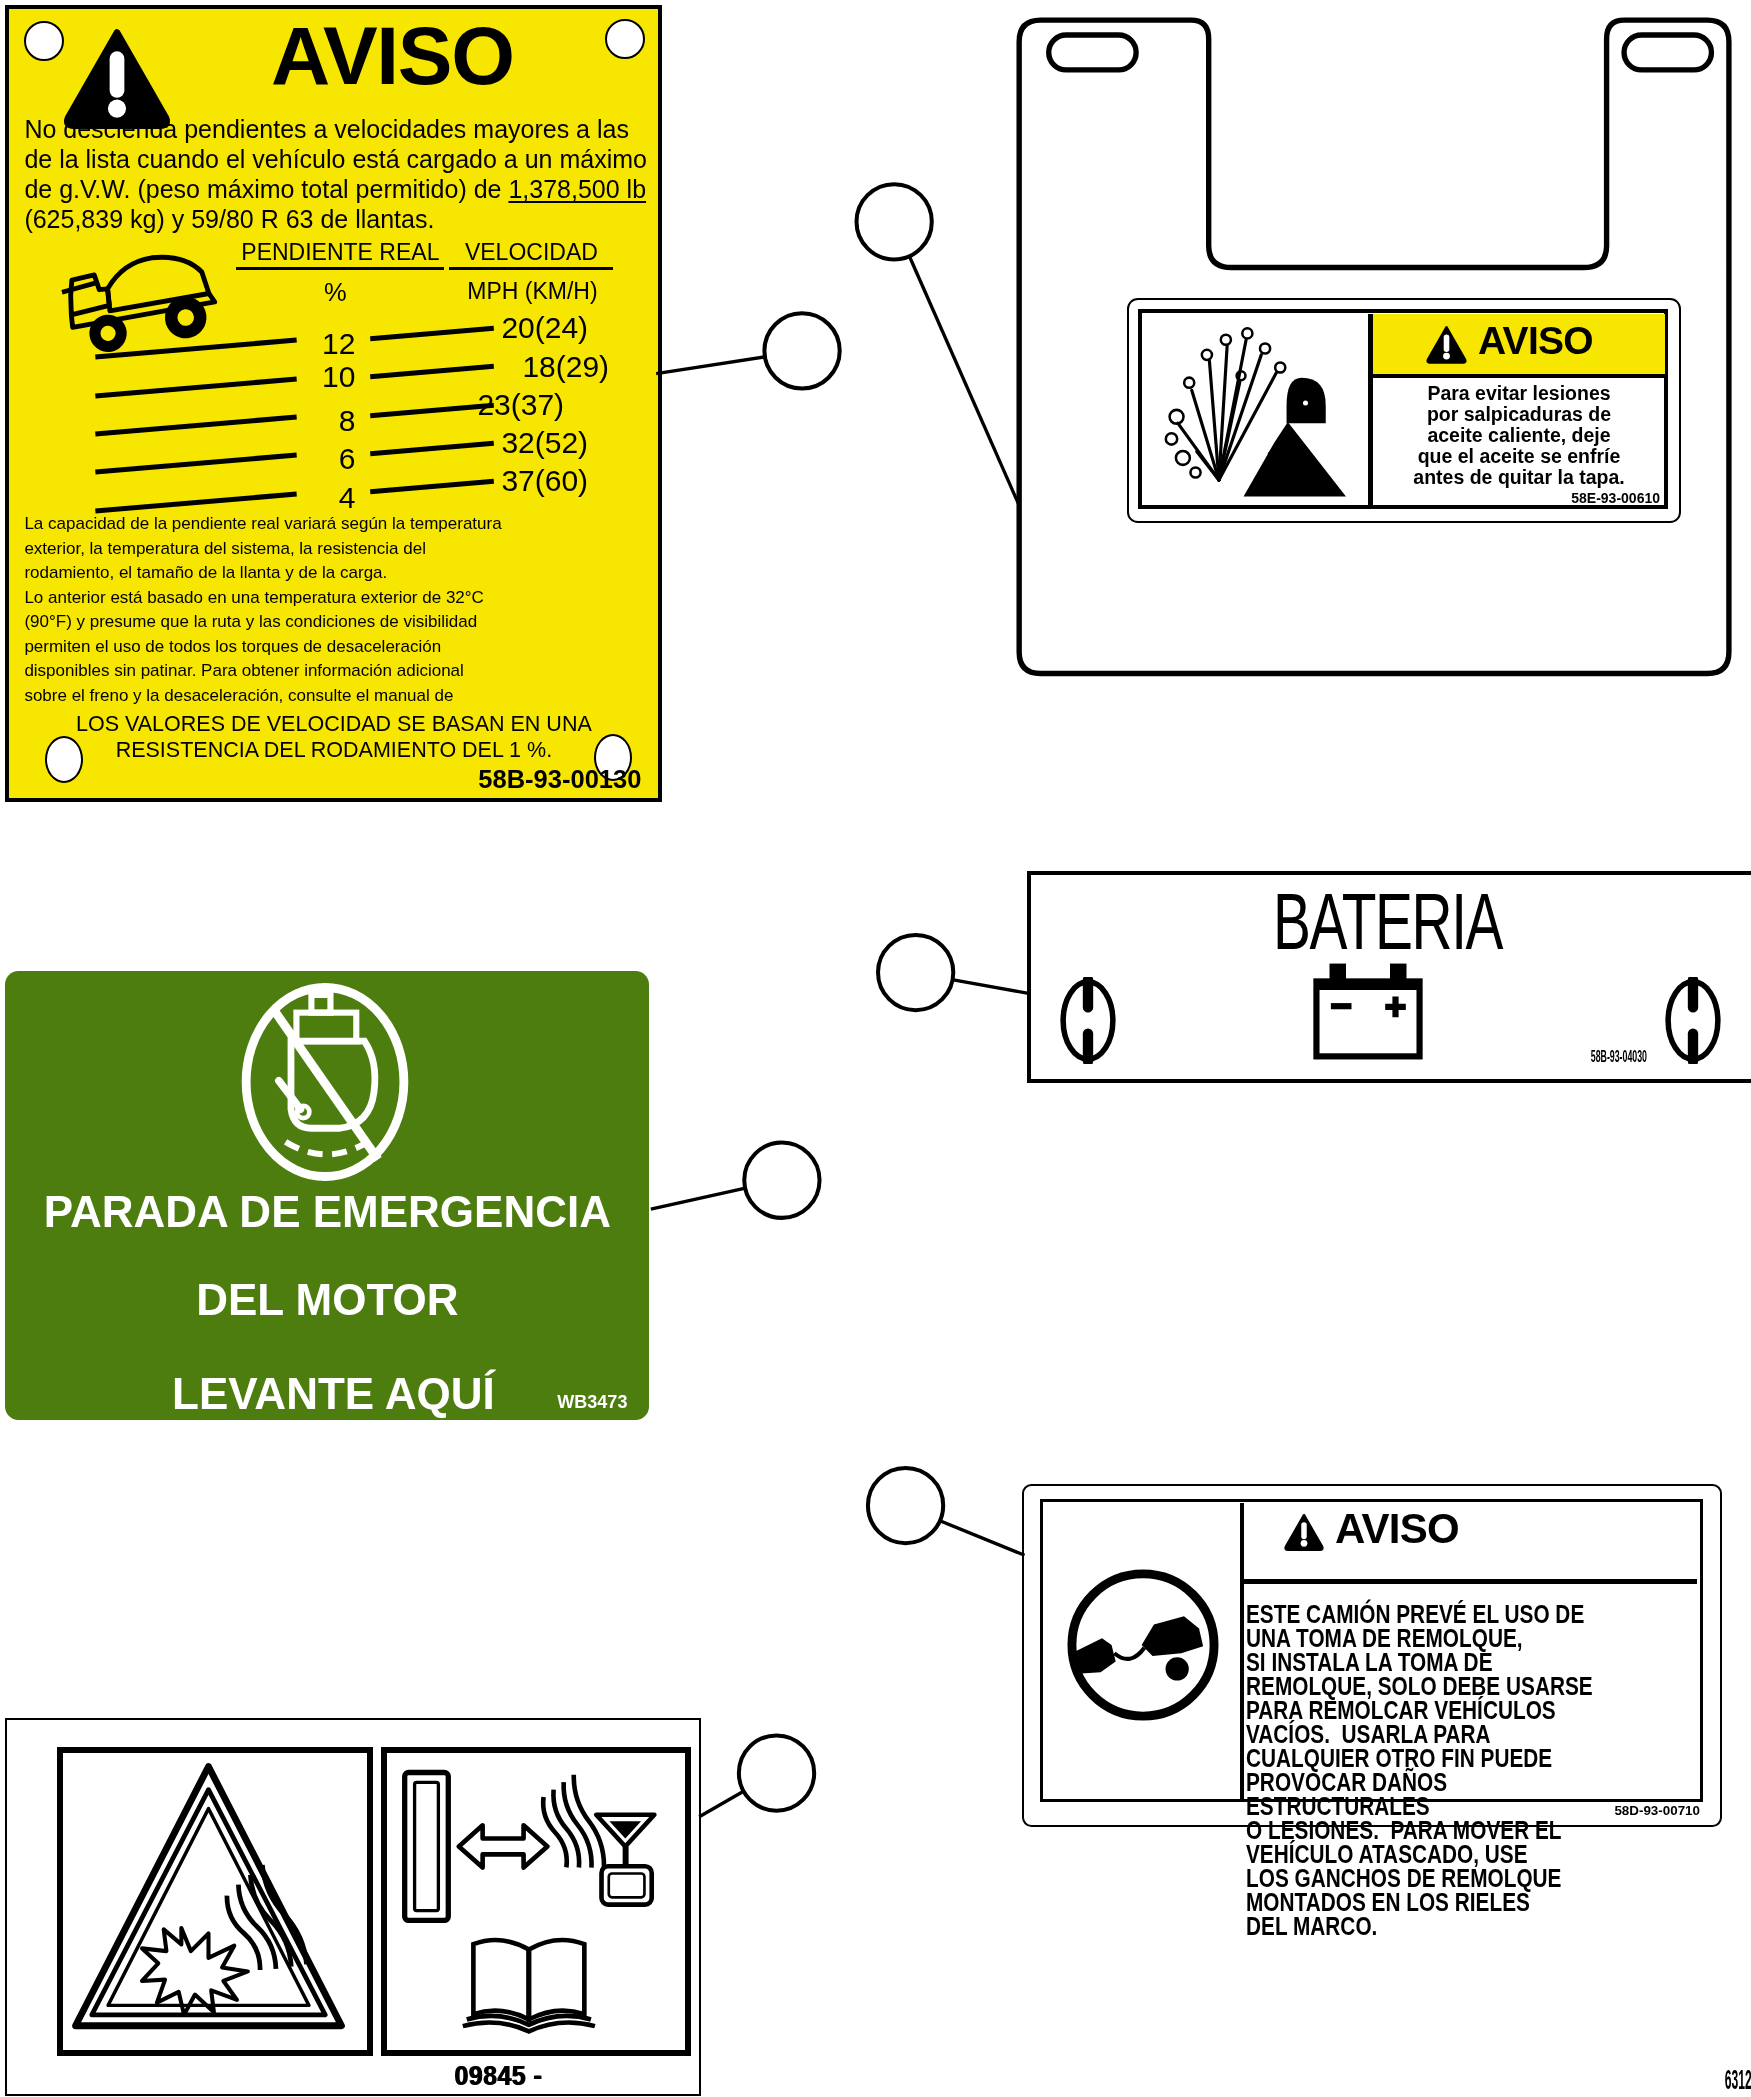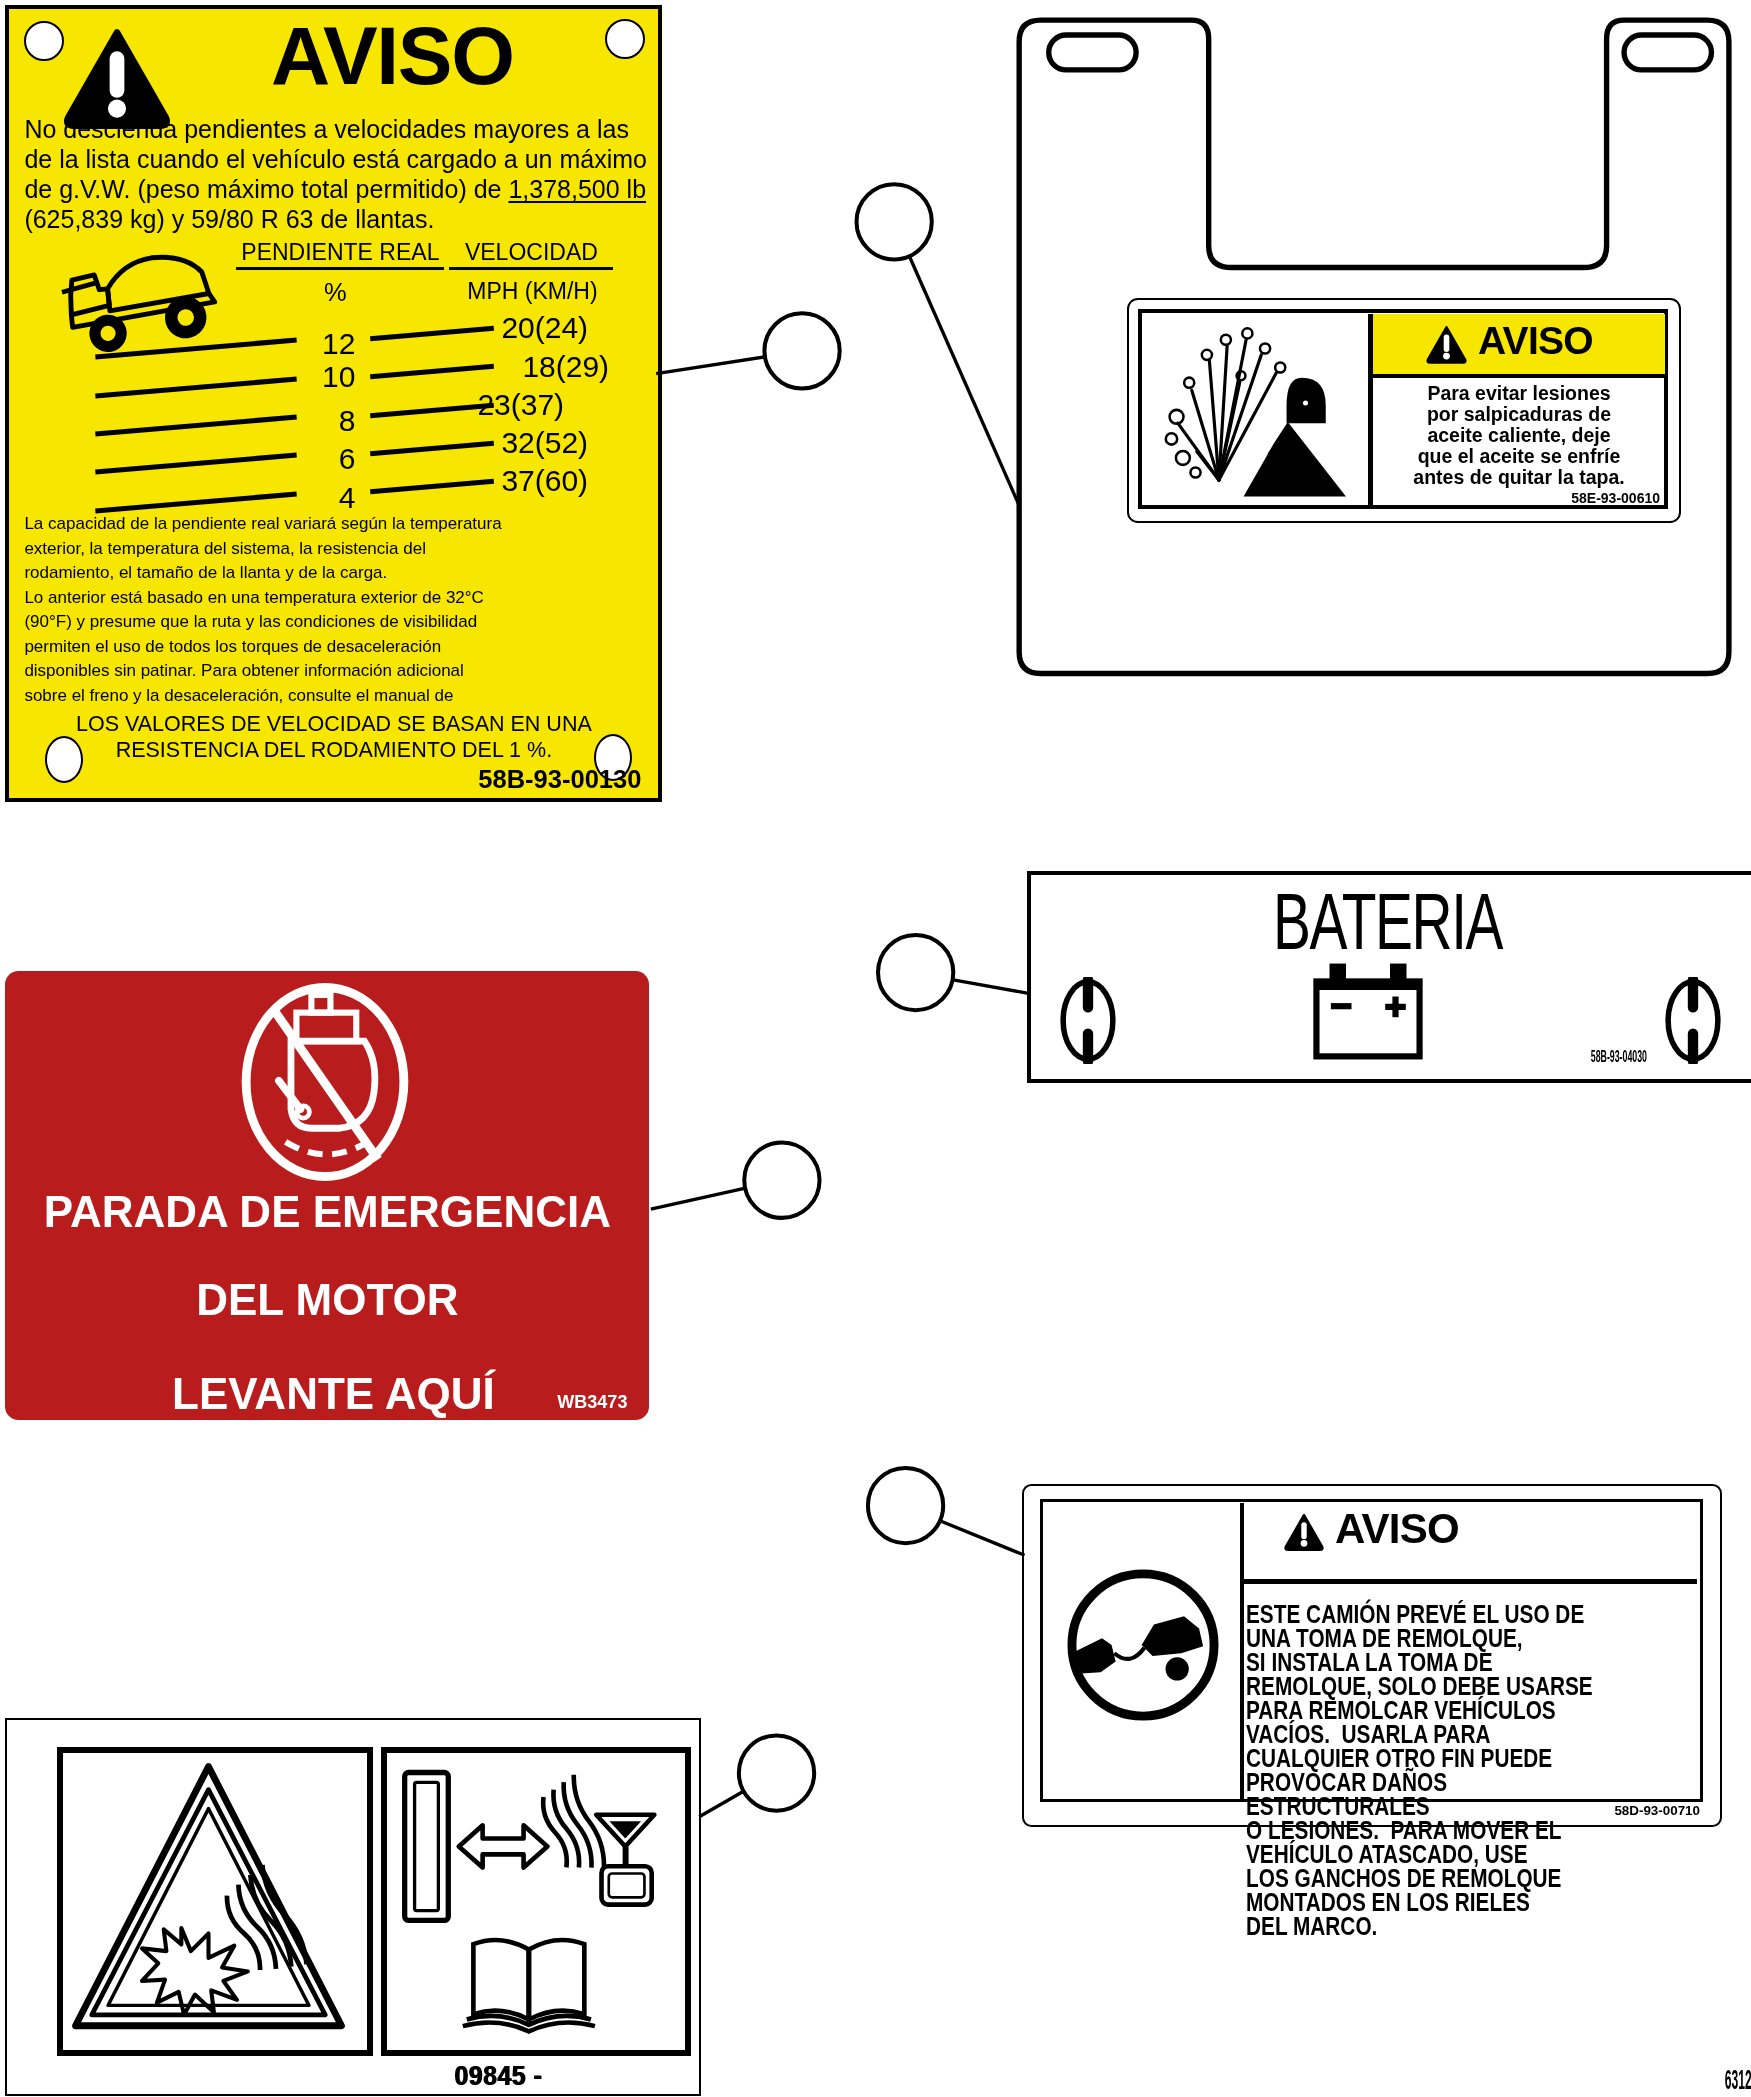--- a/index.html
+++ b/index.html
@@ -179,21 +179,21 @@
       <rect x="112" y="2" width="24" height="26" fill="#000"></rect>
       <rect x="5" y="28" width="150" height="109" fill="#fff" stroke="#000" stroke-width="9"></rect>
       <path d="M5 35 H155" stroke="#000" stroke-width="11"></path>
       <path d="M26 64 H56" stroke="#000" stroke-width="9"></path>
       <path d="M120 50 V80 M105 65 H135" stroke="#000" stroke-width="9"></path>
     </svg>
 
     <div class="abs rt bold" style="left:471px;top:173px;width:145px;font-size:16px;transform:scaleX(0.55);transform-origin:100% 50%;">58B-93-04030</div>
   </div>
 
-  <div class="abs" style="left:5.4px;top:971px;width:644px;height:449px;background:#b91c1c;border-radius:13.4px;color:#fff;">
+  <div class="abs" style="left:5.4px;top:971px;width:644px;height:449px;background:#4d7c0f;border-radius:13.4px;color:#fff;">
     <svg class="abs" style="left:226px;top:9.4px;" width="188" height="204" viewBox="0 0 276 300">
       <g stroke="#fff" fill="none">
         <rect x="118" y="22" width="28" height="26" stroke-width="9"></rect>
         <rect x="96" y="48" width="88" height="42" stroke-width="9"></rect>
         <path d="M88 90 H196 Q216 120 210 165 Q204 212 160 218 H118 Q92 218 88 190 Z" stroke-width="10"></path>
         <path d="M70 148 L102 190" stroke-width="11" stroke-linecap="round"></path>
         <circle cx="106" cy="194" r="9" stroke-width="7"></circle>
         <path d="M80 238 Q138 274 198 240" stroke-width="9" stroke-dasharray="22 14"></path>
         <ellipse cx="138" cy="150" rx="116" ry="139" stroke-width="13"></ellipse>
         <path d="M60 40 L216 264" stroke-width="13"></path>

